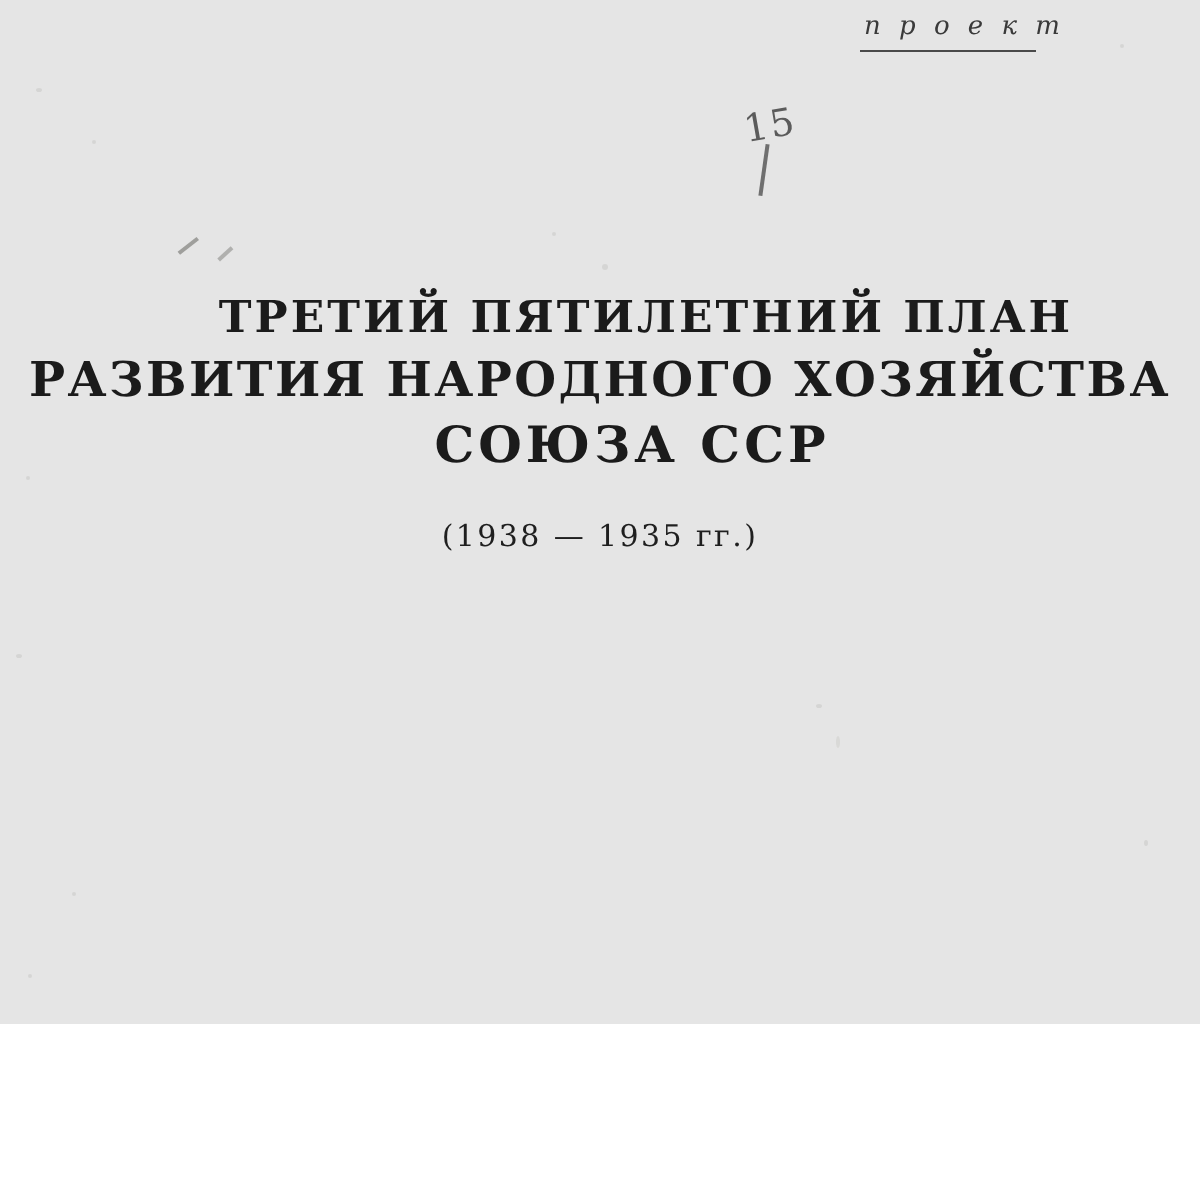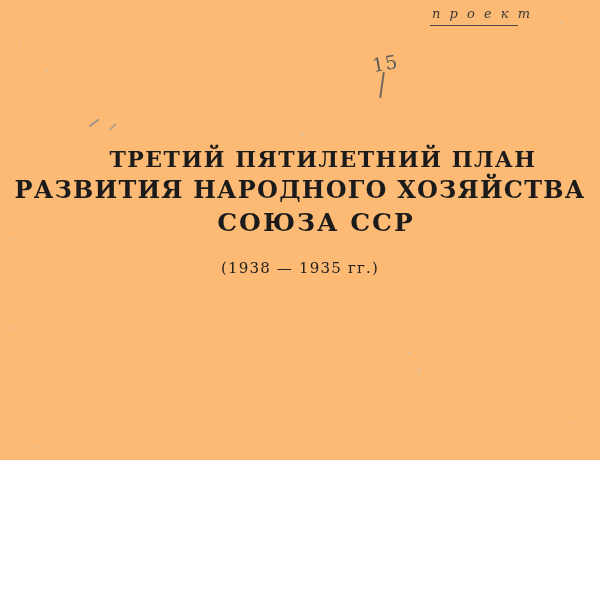--- a/index.html
+++ b/index.html
@@ -10,22 +10,22 @@
     width: 600px;
     height: 600px;
     background: #ffffff;
     font-family: "Liberation Serif", serif;
     overflow: hidden;
   }
 
   .page {
     position: relative;
     width: 600px;
-    height: 460px;
-    background: #fdba74;
+    height: 512px;
+    background: #e5e5e5;
     overflow: hidden;
     text-decoration: underline;
   }
 
   
   .speck {
     position: absolute;
     background: #c9c9c6;
     border-radius: 50%;
     opacity: 0.55;

